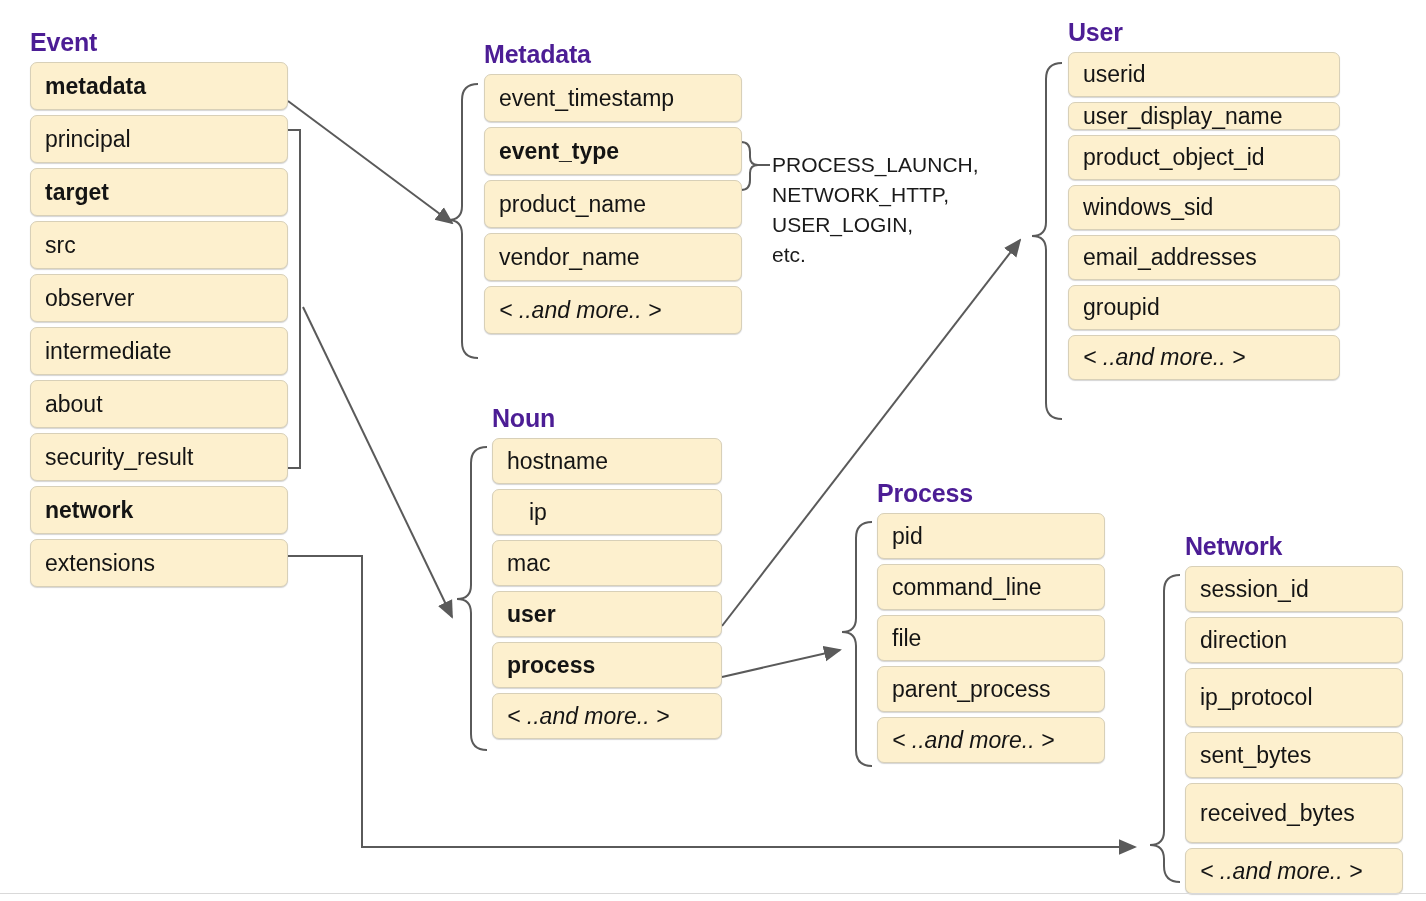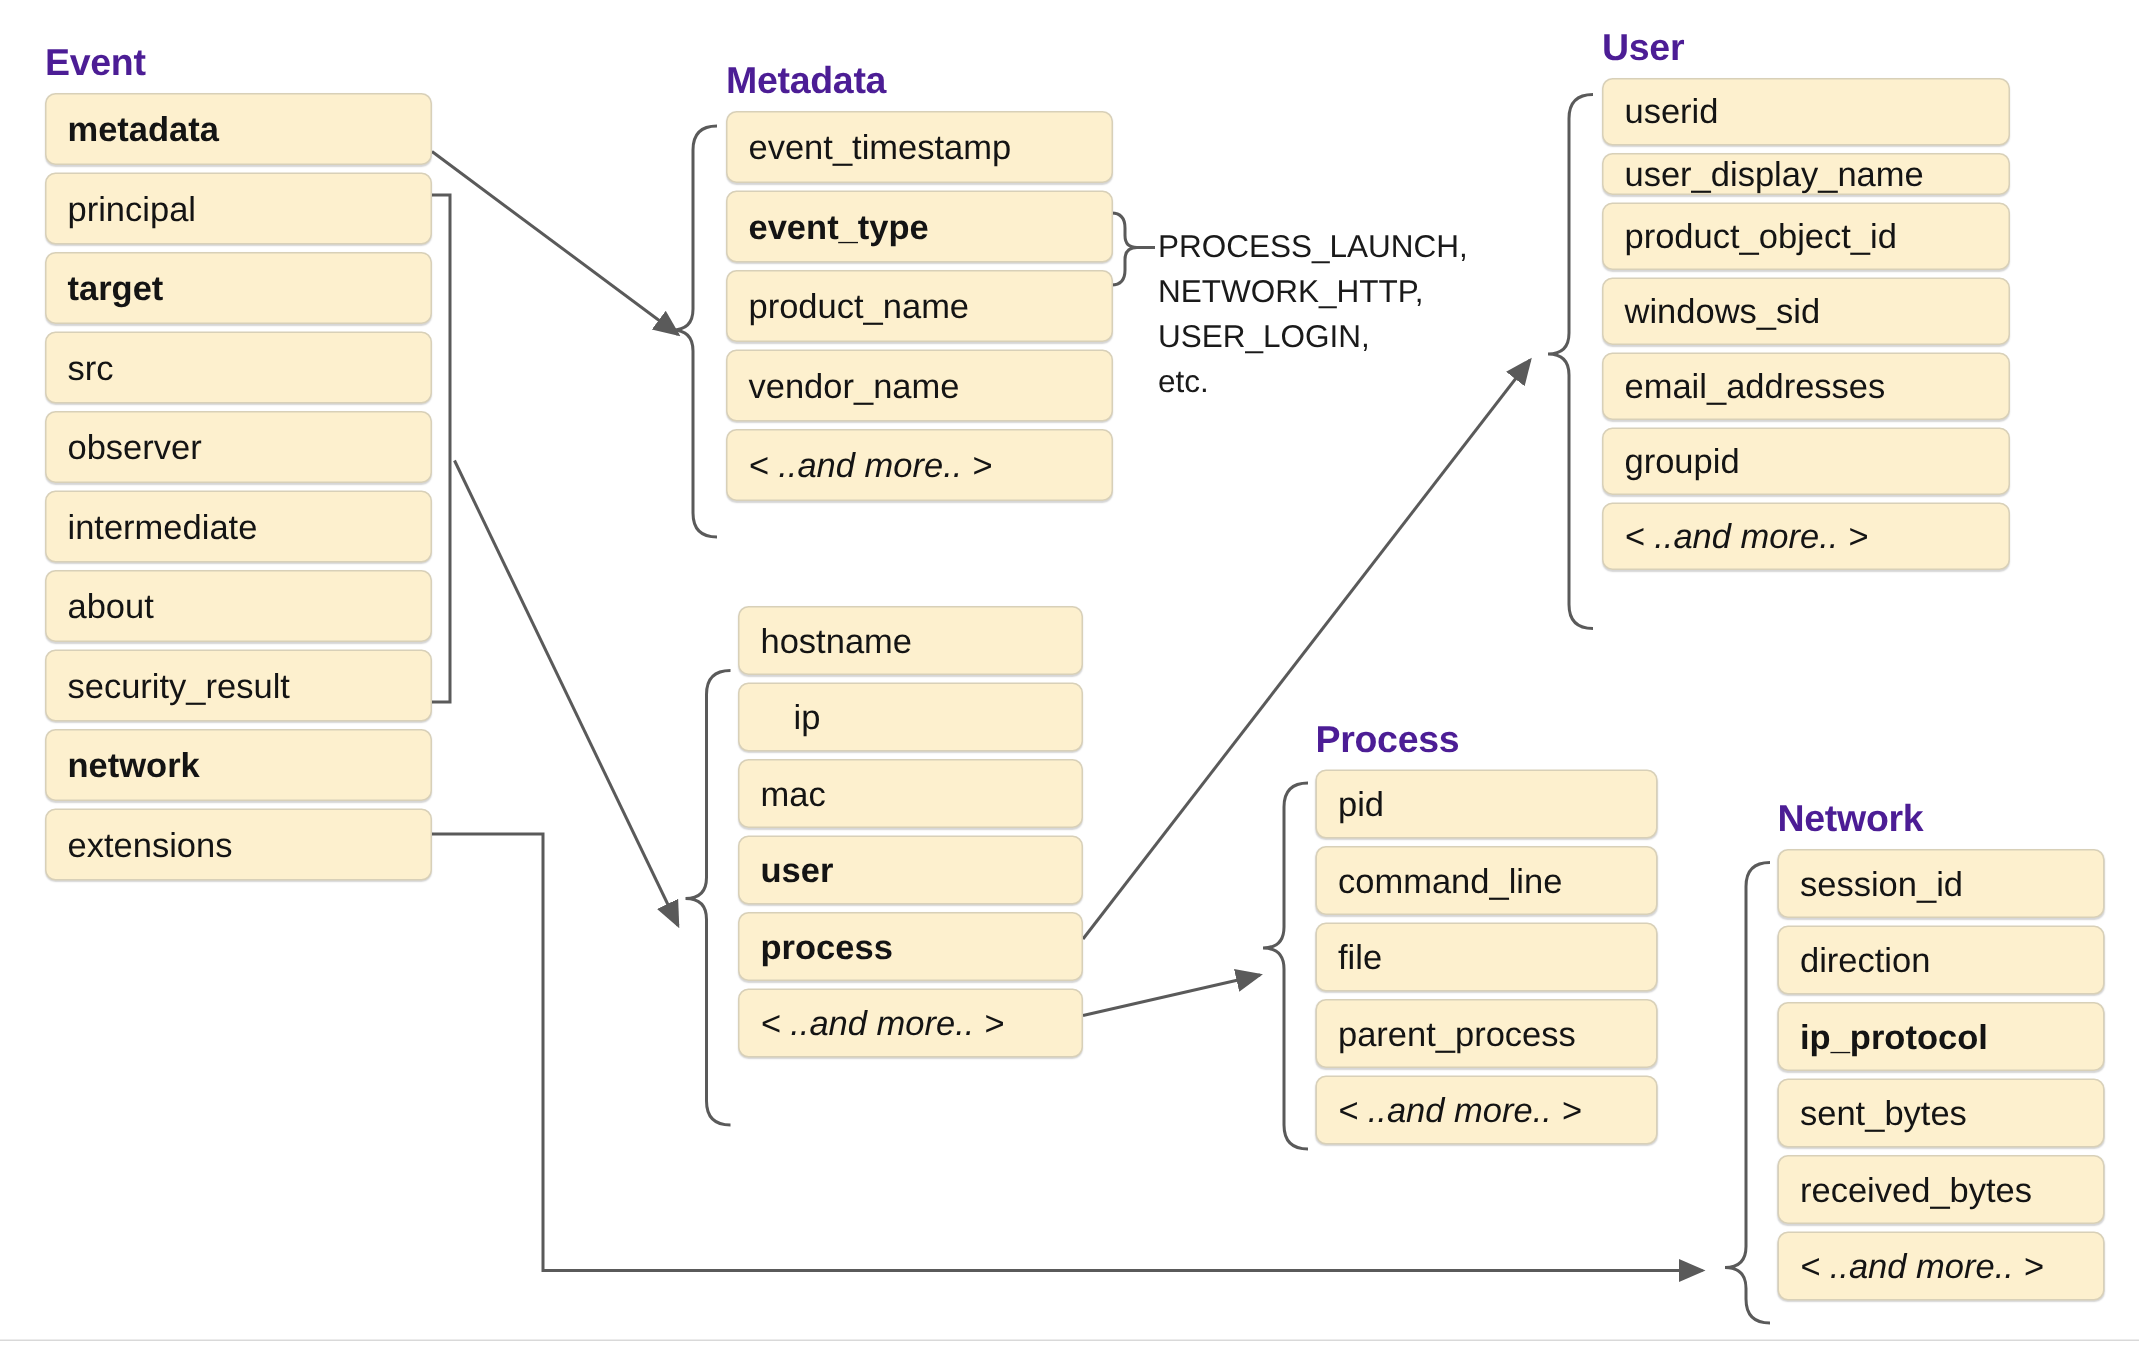--- a/index.html
+++ b/index.html
@@ -197,20 +197,21 @@
       <div class="field" style="height:45px;">
           <span>groupid</span>
         </div>
       <div class="field more" style="height:45px;">
           <span>&lt; ..and more.. &gt;</span>
         </div>
     </div>
   </div>
 
   <div class="group" id="g-noun" style="left:492px; top:404px; width:230px;">
+    <div class="group-title">Noun</div>
     <div class="group-body">
       <div class="field" style="height:46px;">
           <span>hostname</span>
         </div>
       <div class="field" style="height:46px;padding-left:36px;">
           <span>ip</span>
         </div>
       <div class="field" style="height:46px;">
           <span>mac</span>
         </div>
@@ -249,27 +250,27 @@
 
   <div class="group" id="g-network" style="left:1185px; top:532px; width:218px;">
     <div class="group-title">Network</div>
     <div class="group-body">
       <div class="field" style="height:46px;">
           <span>session_id</span>
         </div>
       <div class="field" style="height:46px;">
           <span>direction</span>
         </div>
-      <div class="field" style="height:46px;font-weight:bold;">
+      <div class="field" style="height:59px;">
           <span>ip_protocol</span>
         </div>
       <div class="field" style="height:46px;">
           <span>sent_bytes</span>
         </div>
-      <div class="field" style="height:46px;">
+      <div class="field" style="height:60px;">
           <span>received_bytes</span>
         </div>
       <div class="field more" style="height:46px;">
           <span>&lt; ..and more.. &gt;</span>
         </div>
     </div>
   </div>
 
   <div class="footer-rule" style="top:893px;"></div>
 </div>

